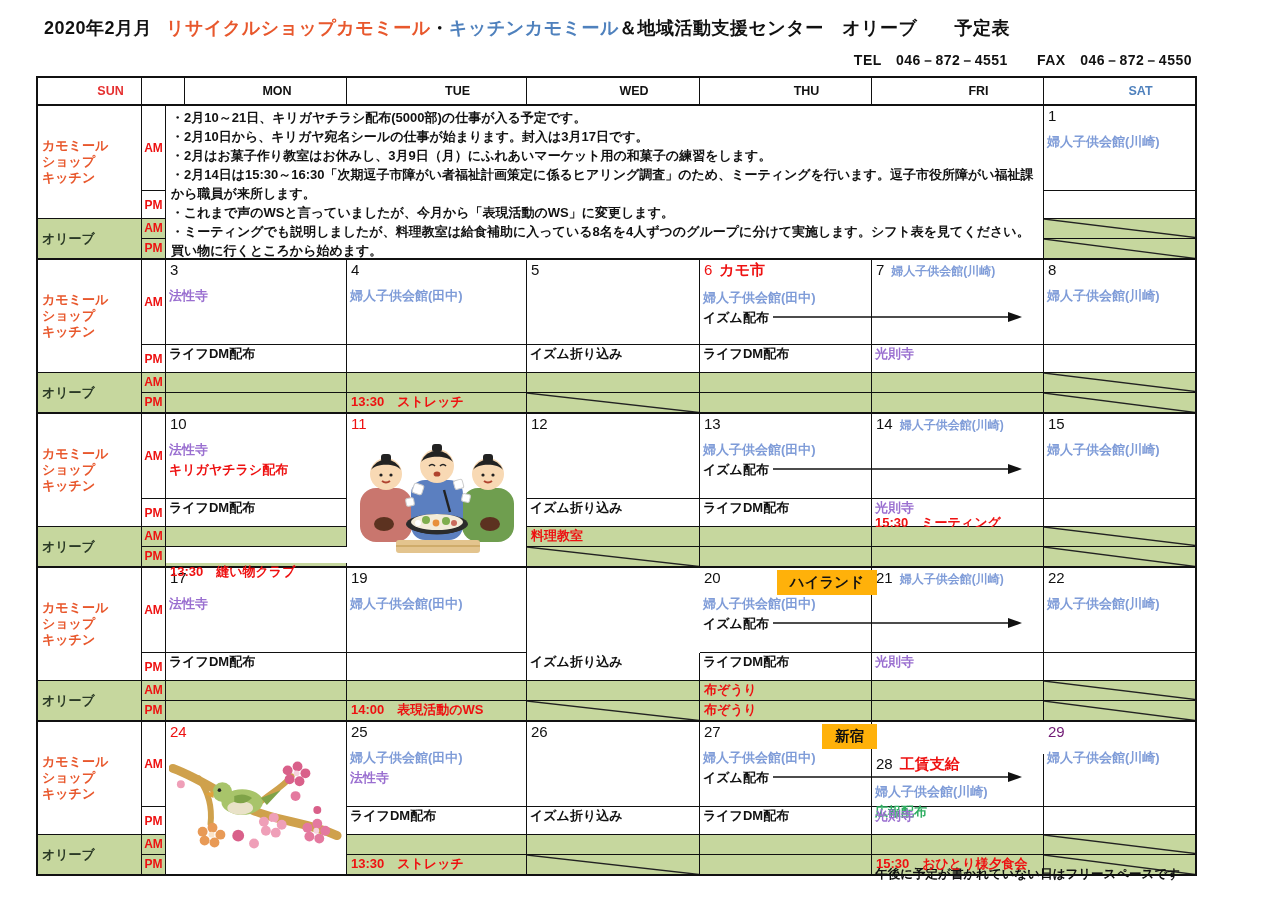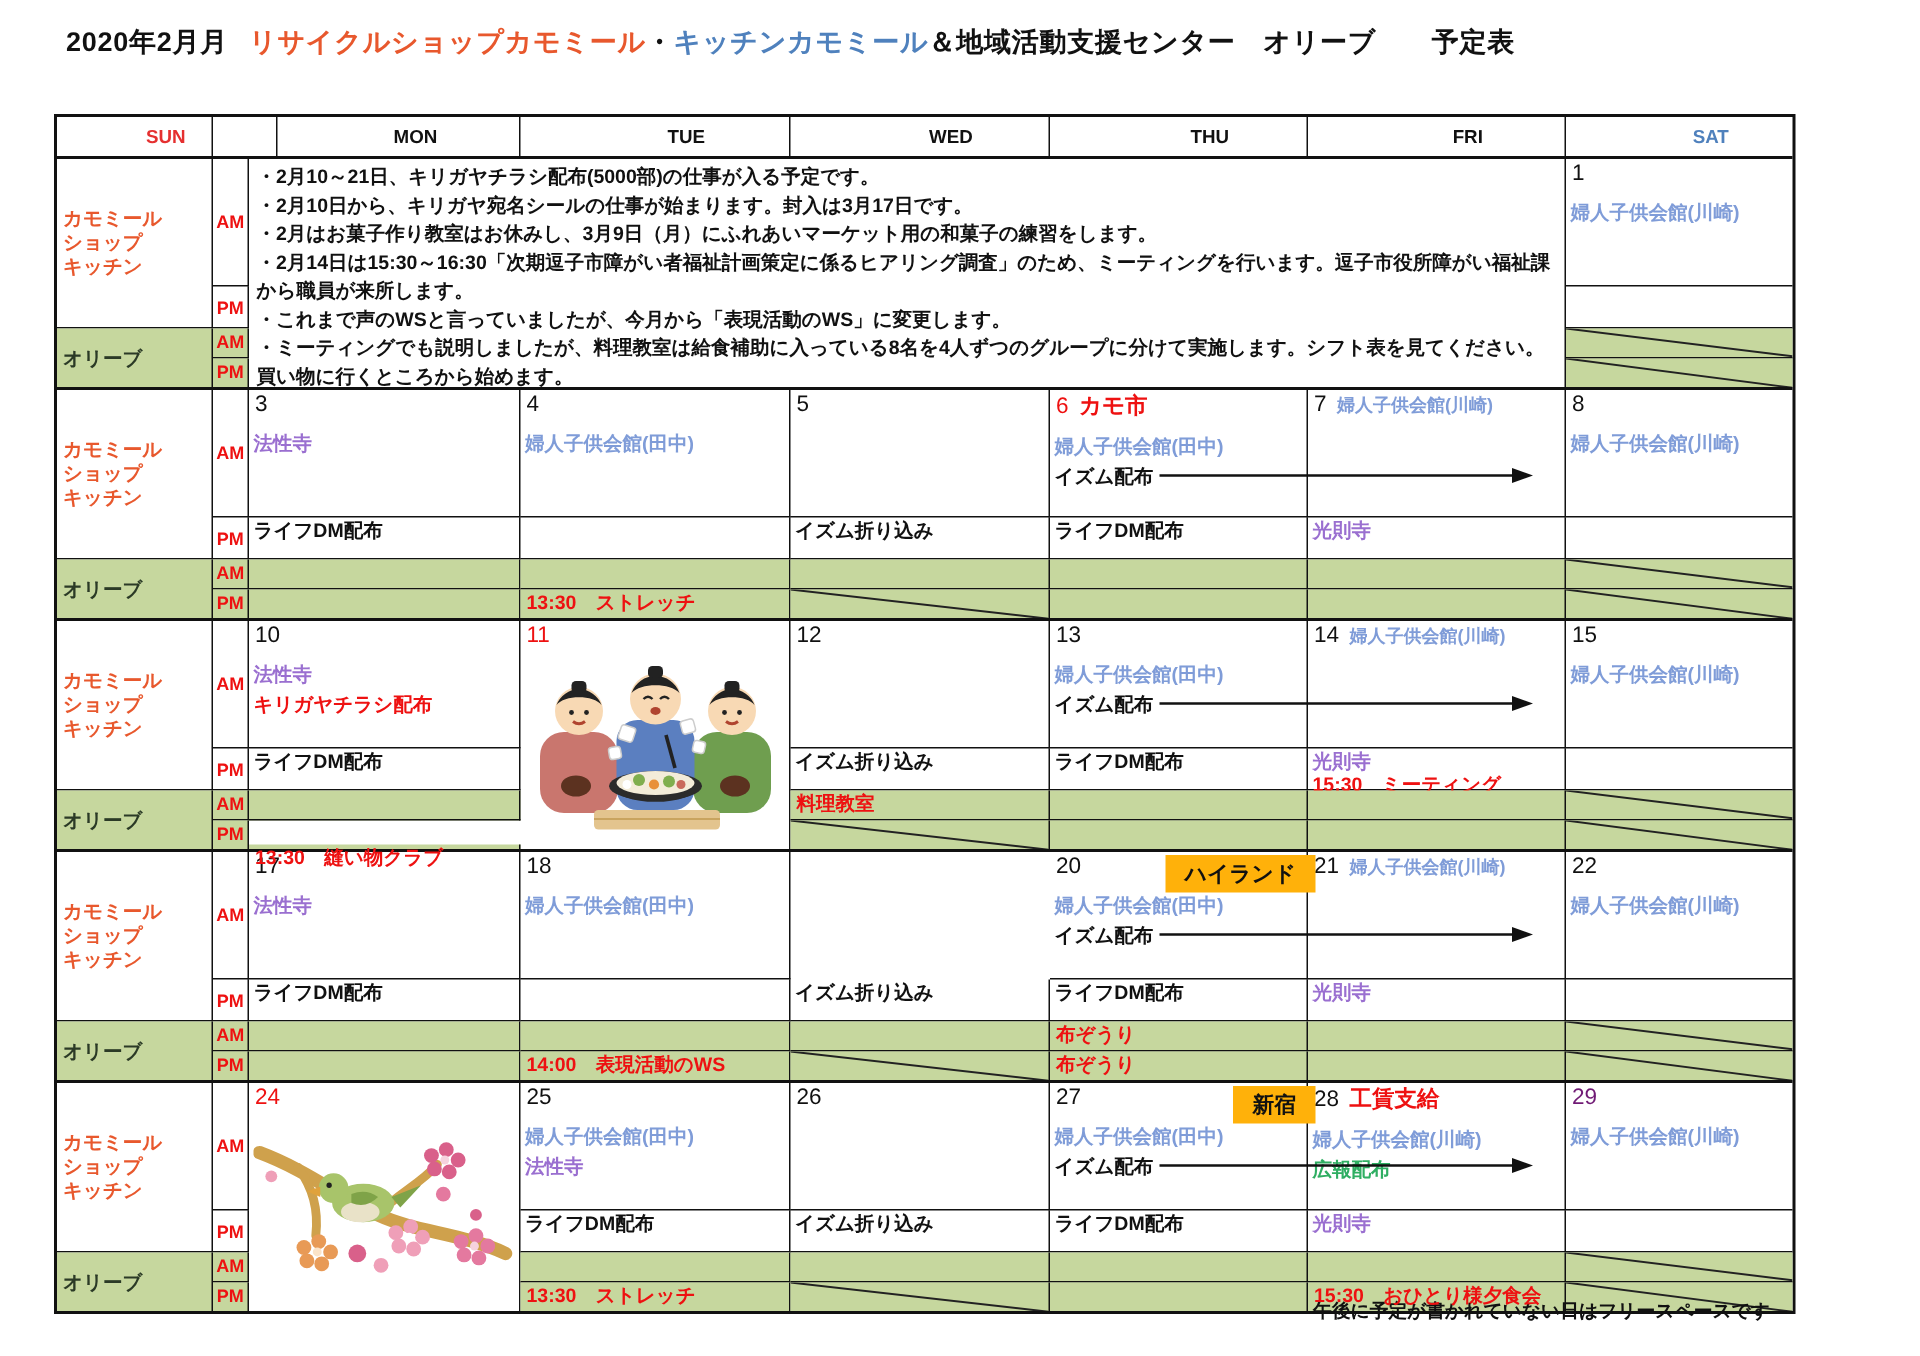--- a/index.html
+++ b/index.html
@@ -51,20 +51,21 @@
 </style>
 </head>
 <body>
 
 <div class="stage">
 
   <div class="title">
     <span class="gapR">2020年2月月</span><span class="t-orange">リサイクルショップカモミール</span><span>・</span><span class="t-blue">キッチンカモミール</span><span>＆地域活動支援センター　オリーブ　　予定表</span>
   </div>
 
+  <div class="contact">TEL　046－872－4551　　FAX　046－872－4550</div>
 
   <div class="cal">
     <div class="hdr">
         <div class="hcell" style="color: rgb(229, 48, 48);">SUN</div>
         <div class="hcell" style="color: rgb(17, 17, 17);"></div>
         <div class="hcell" style="color: rgb(17, 17, 17);">MON</div>
         <div class="hcell" style="color: rgb(17, 17, 17);">TUE</div>
         <div class="hcell" style="color: rgb(17, 17, 17);">WED</div>
         <div class="hcell" style="color: rgb(17, 17, 17);">THU</div>
         <div class="hcell" style="color: rgb(17, 17, 17);">FRI</div>
@@ -352,21 +353,21 @@
             </div>
             <div class="line gap" style="color: rgb(154, 111, 208);">法性寺</div>
           </div>
           <div class="c daycell pmcell" style="grid-area: 2 / 3 / 3 / 4;">
             <div class="line" style="color: rgb(17, 17, 17);">ライフDM配布</div>
           </div>
           <div class="c green" style="grid-area: 3 / 3 / 4 / 4;"></div>
           <div class="c green noB" style="grid-area: 4 / 3 / 5 / 4;"></div>
           <div class="c daycell amcell" style="grid-area: 1 / 4 / 2 / 5;">
             <div class="dateRow">
-              <span class="dateNum" style="color: rgb(17, 17, 17);">18</span>
+              <span class="dateNum" style="color: rgb(17, 17, 17);">19</span>
             </div>
             <div class="line gap" style="color: rgb(127, 156, 216);">婦人子供会館(田中)</div>
           </div>
           <div class="c daycell pmcell" style="grid-area: 2 / 4 / 3 / 5;"></div>
           <div class="c green" style="grid-area: 3 / 4 / 4 / 5;"></div>
           <div class="c green noB" style="grid-area: 4 / 4 / 5 / 5;">
             <div class="olTxt">14:00　表現活動のWS</div>
           </div>
           <div class="c daycell pmcell" style="grid-area: 2 / 5 / 3 / 6;">
             <div class="line" style="color: rgb(17, 17, 17);">イズム折り込み</div>
@@ -532,21 +533,21 @@
             <div class="line arrowline" style="color: rgb(17, 17, 17);">イズム配布<svg class="arrowSvg" width="250" height="12" viewBox="0 0 250 12">
                 <line x1="0" y1="6" x2="235" y2="6" stroke="#111" stroke-width="1.6"></line>
                 <polygon points="235,1 249,6 235,11" fill="#111"></polygon>
               </svg></div>
           </div>
           <div class="c daycell pmcell" style="grid-area: 2 / 6 / 3 / 7;">
             <div class="line" style="color: rgb(17, 17, 17);">ライフDM配布</div>
           </div>
           <div class="c green" style="grid-area: 3 / 6 / 4 / 7;"></div>
           <div class="c green noB" style="grid-area: 4 / 6 / 5 / 7;"></div>
-          <div class="c daycell amcell" style="grid-area: 1 / 7 / 2 / 8;">
+          <div class="c daycell amcell" style="grid-area: 1 / 7 / 2 / 8; margin-top: 32px;">
             <div class="dateRow">
               <span class="dateNum" style="color: rgb(17, 17, 17);">28</span>
               <span class="sideRed" style="color: rgb(238, 17, 17);">工賃支給</span>
             </div>
             <div class="line gap" style="color: rgb(127, 156, 216);">婦人子供会館(川崎)</div>
             <div class="line" style="color: rgb(47, 174, 98);">広報配布</div>
           </div>
           <div class="c daycell pmcell" style="grid-area: 2 / 7 / 3 / 8;">
             <div class="line" style="color: rgb(154, 111, 208);">光則寺</div>
           </div>

